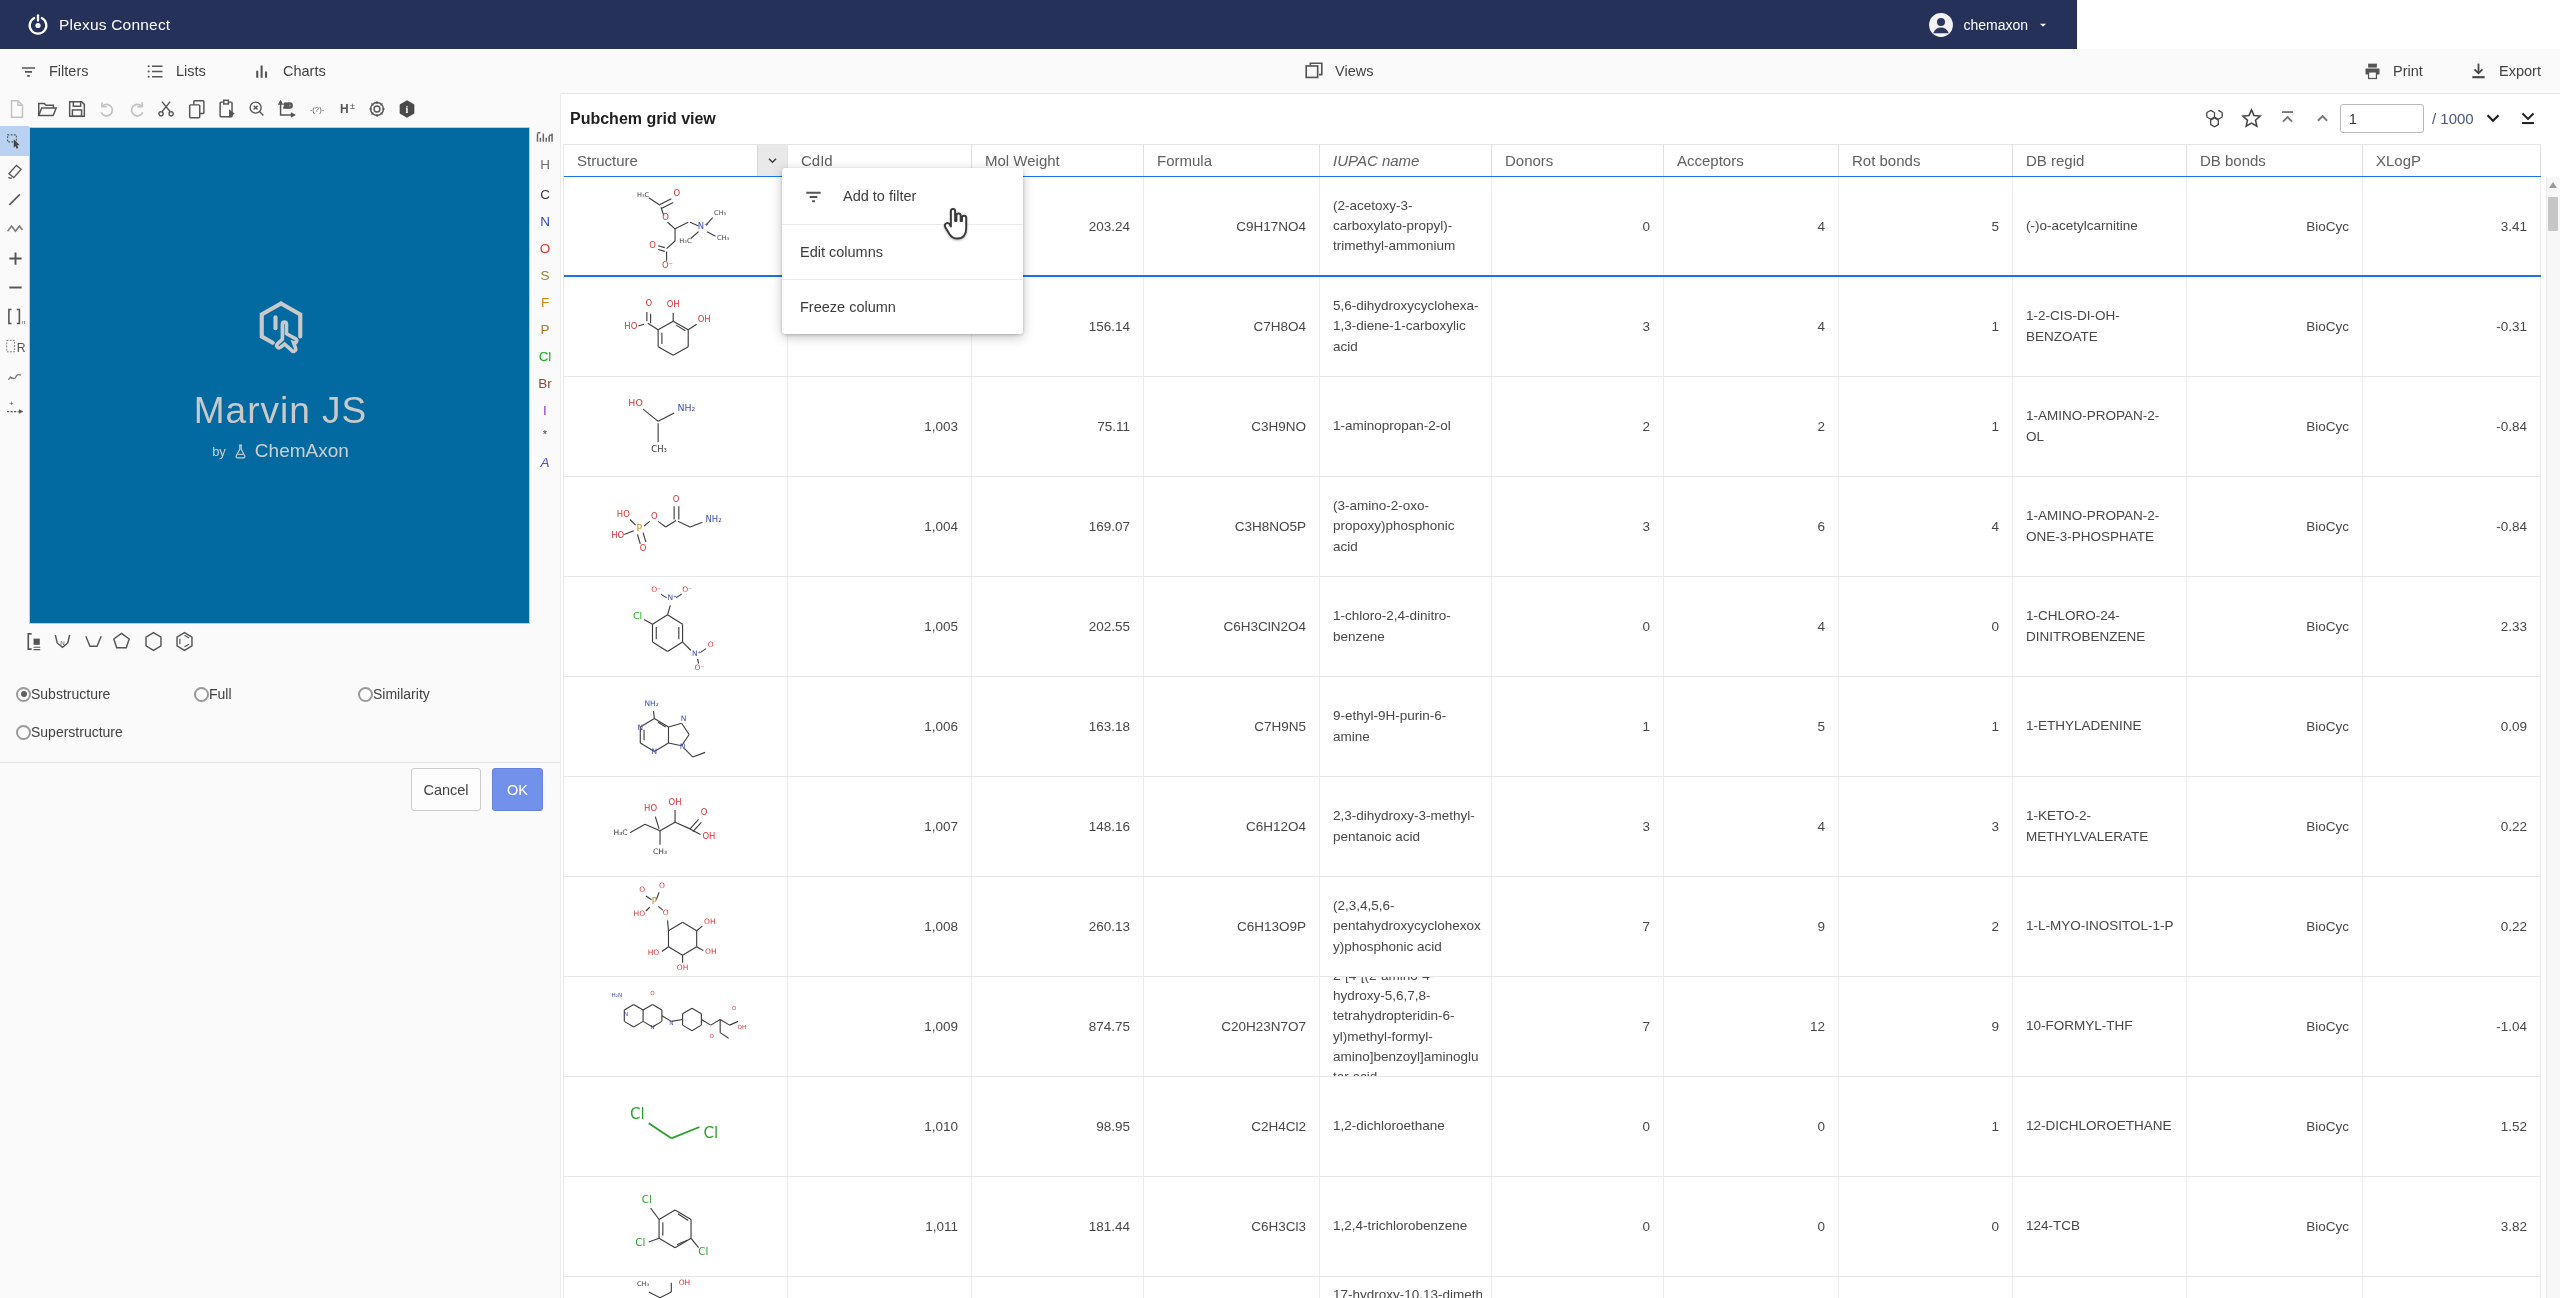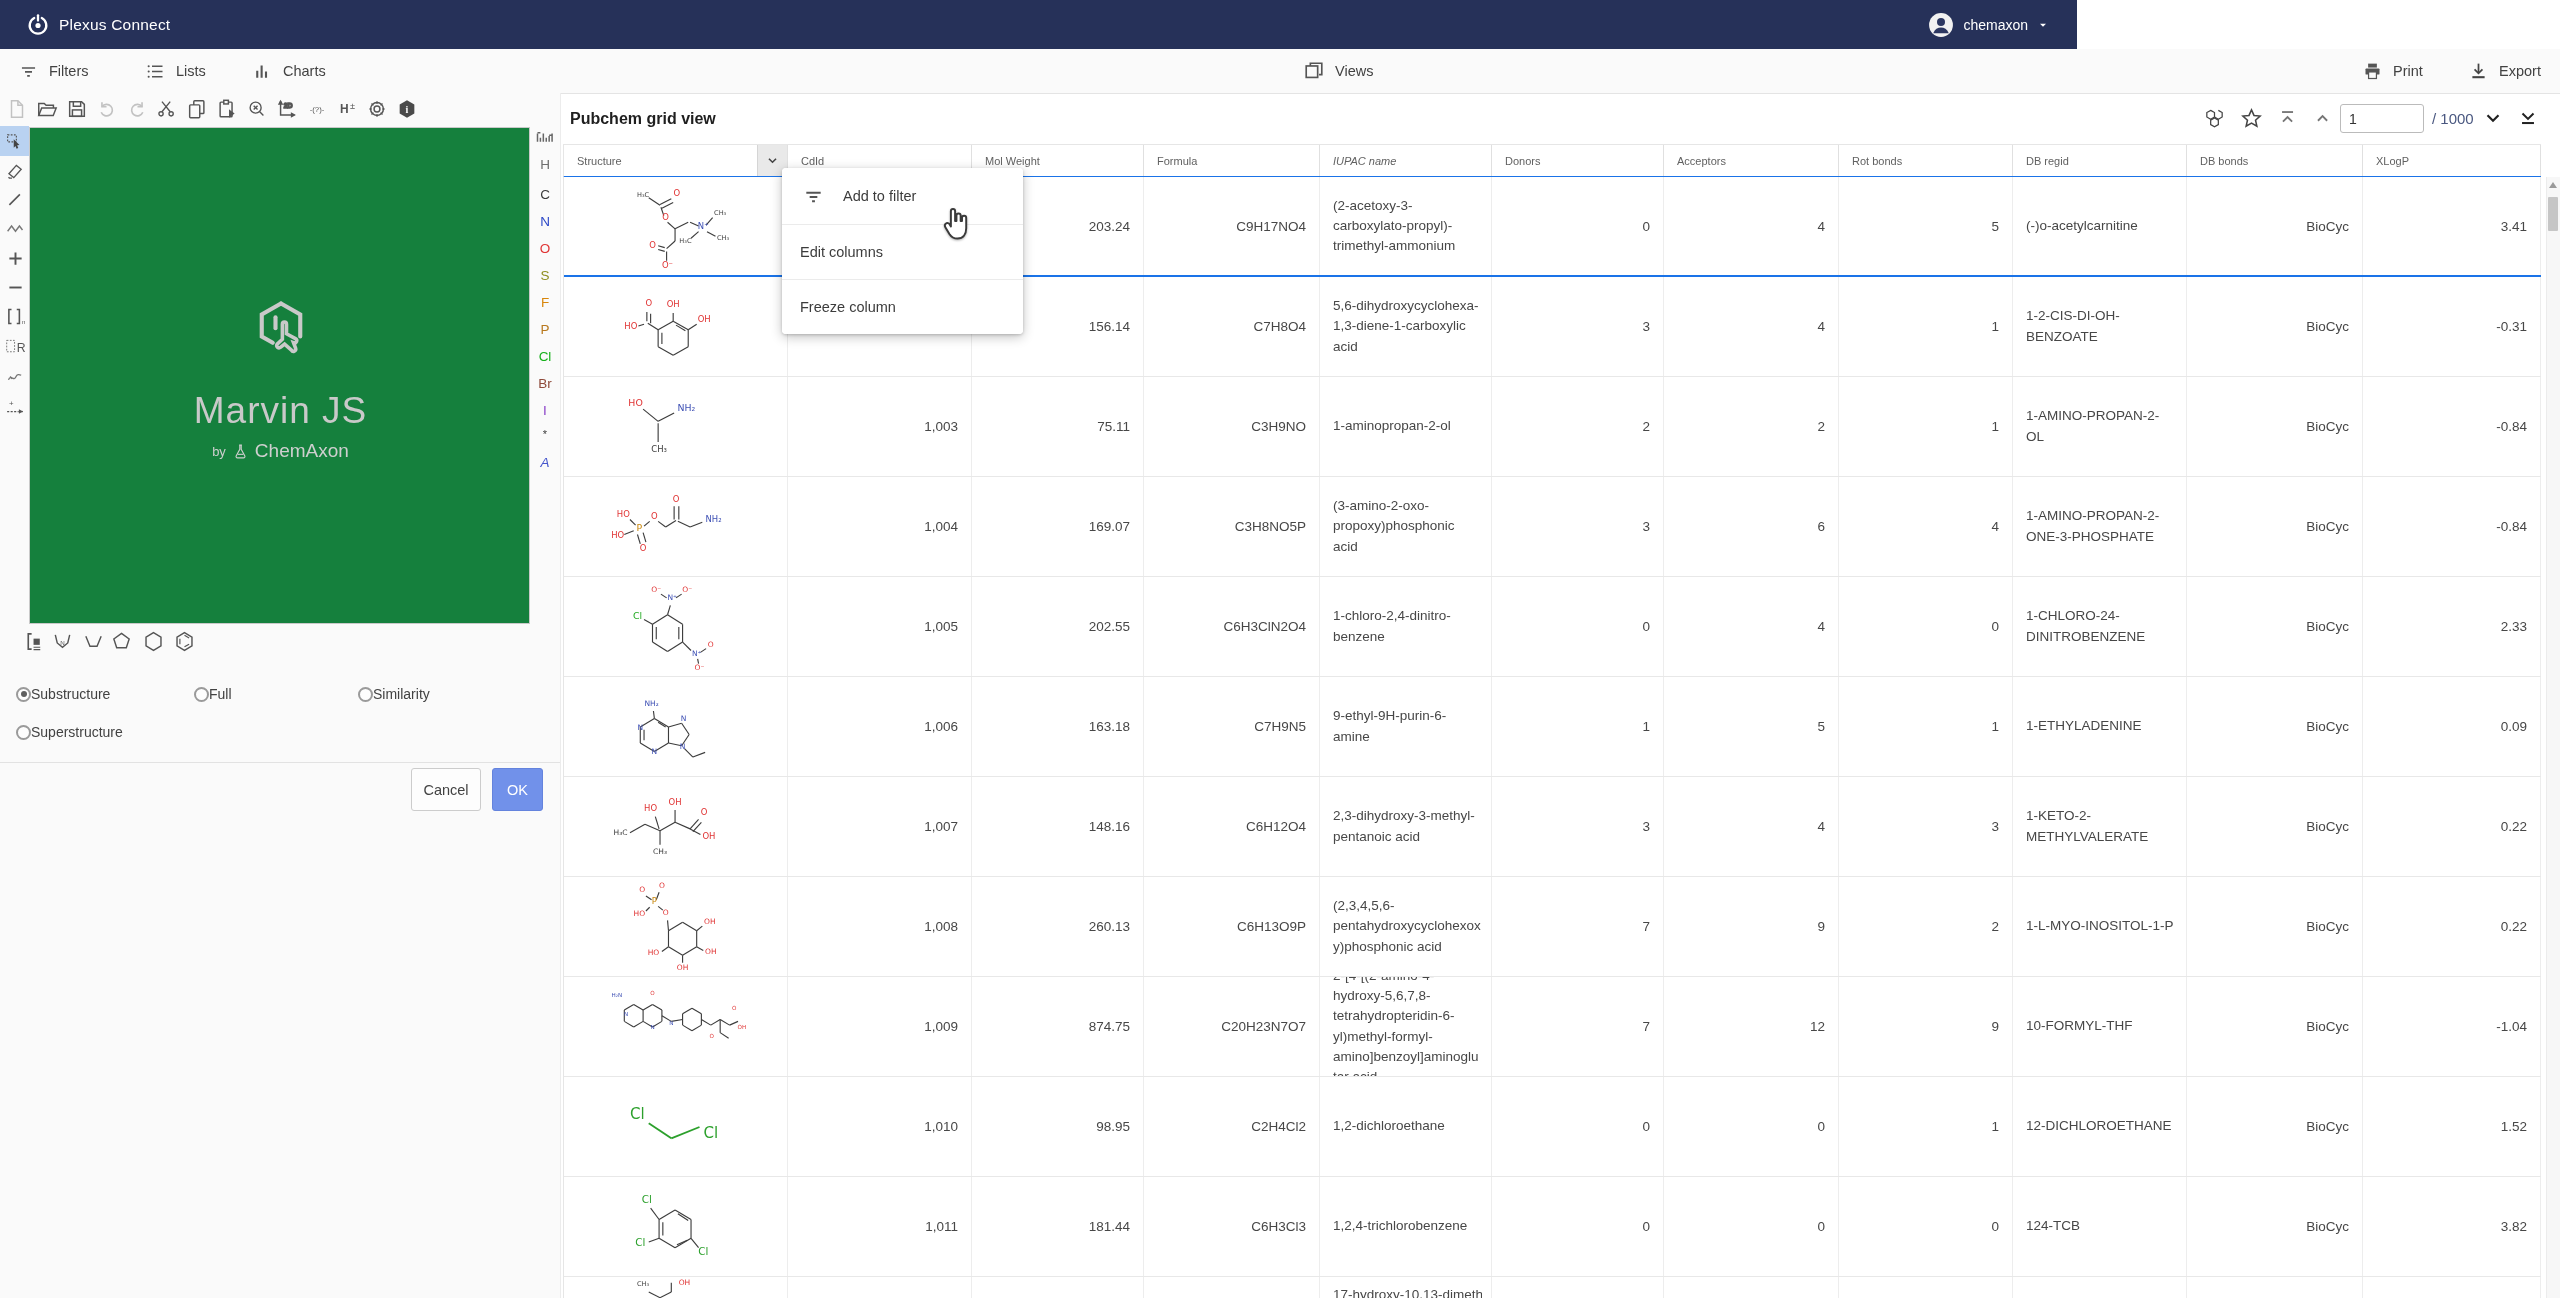--- a/index.html
+++ b/index.html
@@ -11,39 +11,39 @@
   .userbox{position:absolute;right:28px;top:0;height:49px;display:flex;align-items:center;gap:9px;color:#fff;font-size:14px;}
   
   .navbar{position:absolute;left:0;top:49px;width:2560px;height:44px;background:#fafafa;border-bottom:1px solid #e4e4e4;}
   .navitem{position:absolute;top:6px;height:32px;display:flex;align-items:center;gap:10px;font-size:14.5px;color:#424242;cursor:default;}
   .icn{display:inline-flex;align-items:center;justify-content:center;}
   .icn svg{display:block;}
   
   .panel{position:absolute;left:0;top:93px;width:561px;height:1205px;background:#fafafa;border-right:1px solid #ececec;box-sizing:border-box;}
   .mtool{position:absolute;display:flex;align-items:center;}
   .tbtn{width:30px;height:26px;display:flex;align-items:center;justify-content:center;}
-  .canvas{position:absolute;left:29px;top:34px;width:501px;height:497px;background:#15803d;border:1px solid #c9c9c9;box-sizing:border-box;}
+  .canvas{position:absolute;left:29px;top:34px;width:501px;height:497px;background:#0369a1;border:1px solid #c9c9c9;box-sizing:border-box;}
   .wm-title{position:absolute;left:0;top:262px;width:501px;text-align:center;font-size:37px;color:#c9c9c9;font-weight:500;letter-spacing:1px;}
   .wm-sub{position:absolute;left:0;top:312px;width:501px;display:flex;align-items:center;justify-content:center;gap:6px;color:#cfcfcf;font-size:19px;}
   .wm-sub .by{font-size:13px;}
   .ltool{position:absolute;left:3px;width:24px;height:24px;display:flex;align-items:center;justify-content:center;}
   .elbtn{position:absolute;left:530px;width:30px;height:22px;display:flex;align-items:center;justify-content:center;font-size:13.5px;font-weight:500;}
   .radio{position:absolute;display:flex;align-items:center;font-size:14px;color:#424242;}
   .rdot{width:15px;height:15px;border:2px solid #9a9a9a;border-radius:50%;box-sizing:border-box;position:relative;background:#fdfdfd;}
   .rdot.on:after{content:"";position:absolute;left:2.5px;top:2.5px;width:6px;height:6px;border-radius:50%;background:#5f5f5f;}
   .btn{position:absolute;height:43px;border-radius:3px;display:flex;align-items:center;justify-content:center;font-size:14.5px;box-sizing:border-box;}
   .btn.cancel{background:#fdfdfd;border:1px solid #ccc;color:#424242;width:70px;}
   .btn.ok{background:#7191ea;color:#fff;width:51px;border:1px solid #6483dd;}
   
   .gtitle{position:absolute;left:570px;top:93px;height:51px;display:flex;align-items:center;font-size:16px;font-weight:bold;color:#1f1f1f;}
   .pgbtn{position:absolute;top:106px;width:24px;height:24px;display:flex;align-items:center;justify-content:center;}
   .pginput{position:absolute;top:104px;width:84px;height:29px;border:1px solid #bbb;border-radius:3px;font-size:14px;padding:0 8px;box-sizing:border-box;color:#333;font-family:"Liberation Sans",sans-serif;background:#fff;}
   .pgtotal{position:absolute;top:110px;font-size:15px;color:#4a5880;}
   #ghead{position:absolute;left:563px;top:144px;display:flex;border-top:1px solid #e6e6e6;border-left:1px solid #e6e6e6;border-bottom:2px solid #1a73e8;box-sizing:content-box;background:#fff;}
-  .hcell{height:31px;box-sizing:border-box;border-right:1px solid #e0e0e0;display:flex;align-items:center;padding-left:13px;font-size:11px;color:#616161;position:relative;}
+  .hcell{height:31px;box-sizing:border-box;border-right:1px solid #e0e0e0;display:flex;align-items:center;padding-left:13px;font-size:15px;color:#616161;position:relative;}
   .colchev{position:absolute;right:0;top:0;width:29px;height:31px;background:#e9e9e9;border-left:1px solid #d5d5d5;display:flex;align-items:center;justify-content:center;}
   #gbody{position:absolute;left:563px;top:177px;height:1121px;overflow:hidden;border-left:1px solid #e6e6e6;}
   .grow{display:flex;height:100px;box-sizing:border-box;border-bottom:1px solid #e8e8e8;background:#fff;}
   .grow.sel{border-bottom:2px solid #1a73e8;}
   .cell{box-sizing:border-box;border-right:1px solid #ededed;display:flex;align-items:center;font-size:13.5px;color:#474747;overflow:hidden;height:100%;}
   .num{justify-content:flex-end;padding-right:13px;}
   .txt{padding-left:13px;padding-right:9px;}
   .txt span{display:block;width:100%;line-height:1.5;overflow-wrap:anywhere;overflow:hidden;}
   .cstruct{justify-content:center;}
   .grow.partial .cell{align-items:flex-start;padding-top:8px;}

